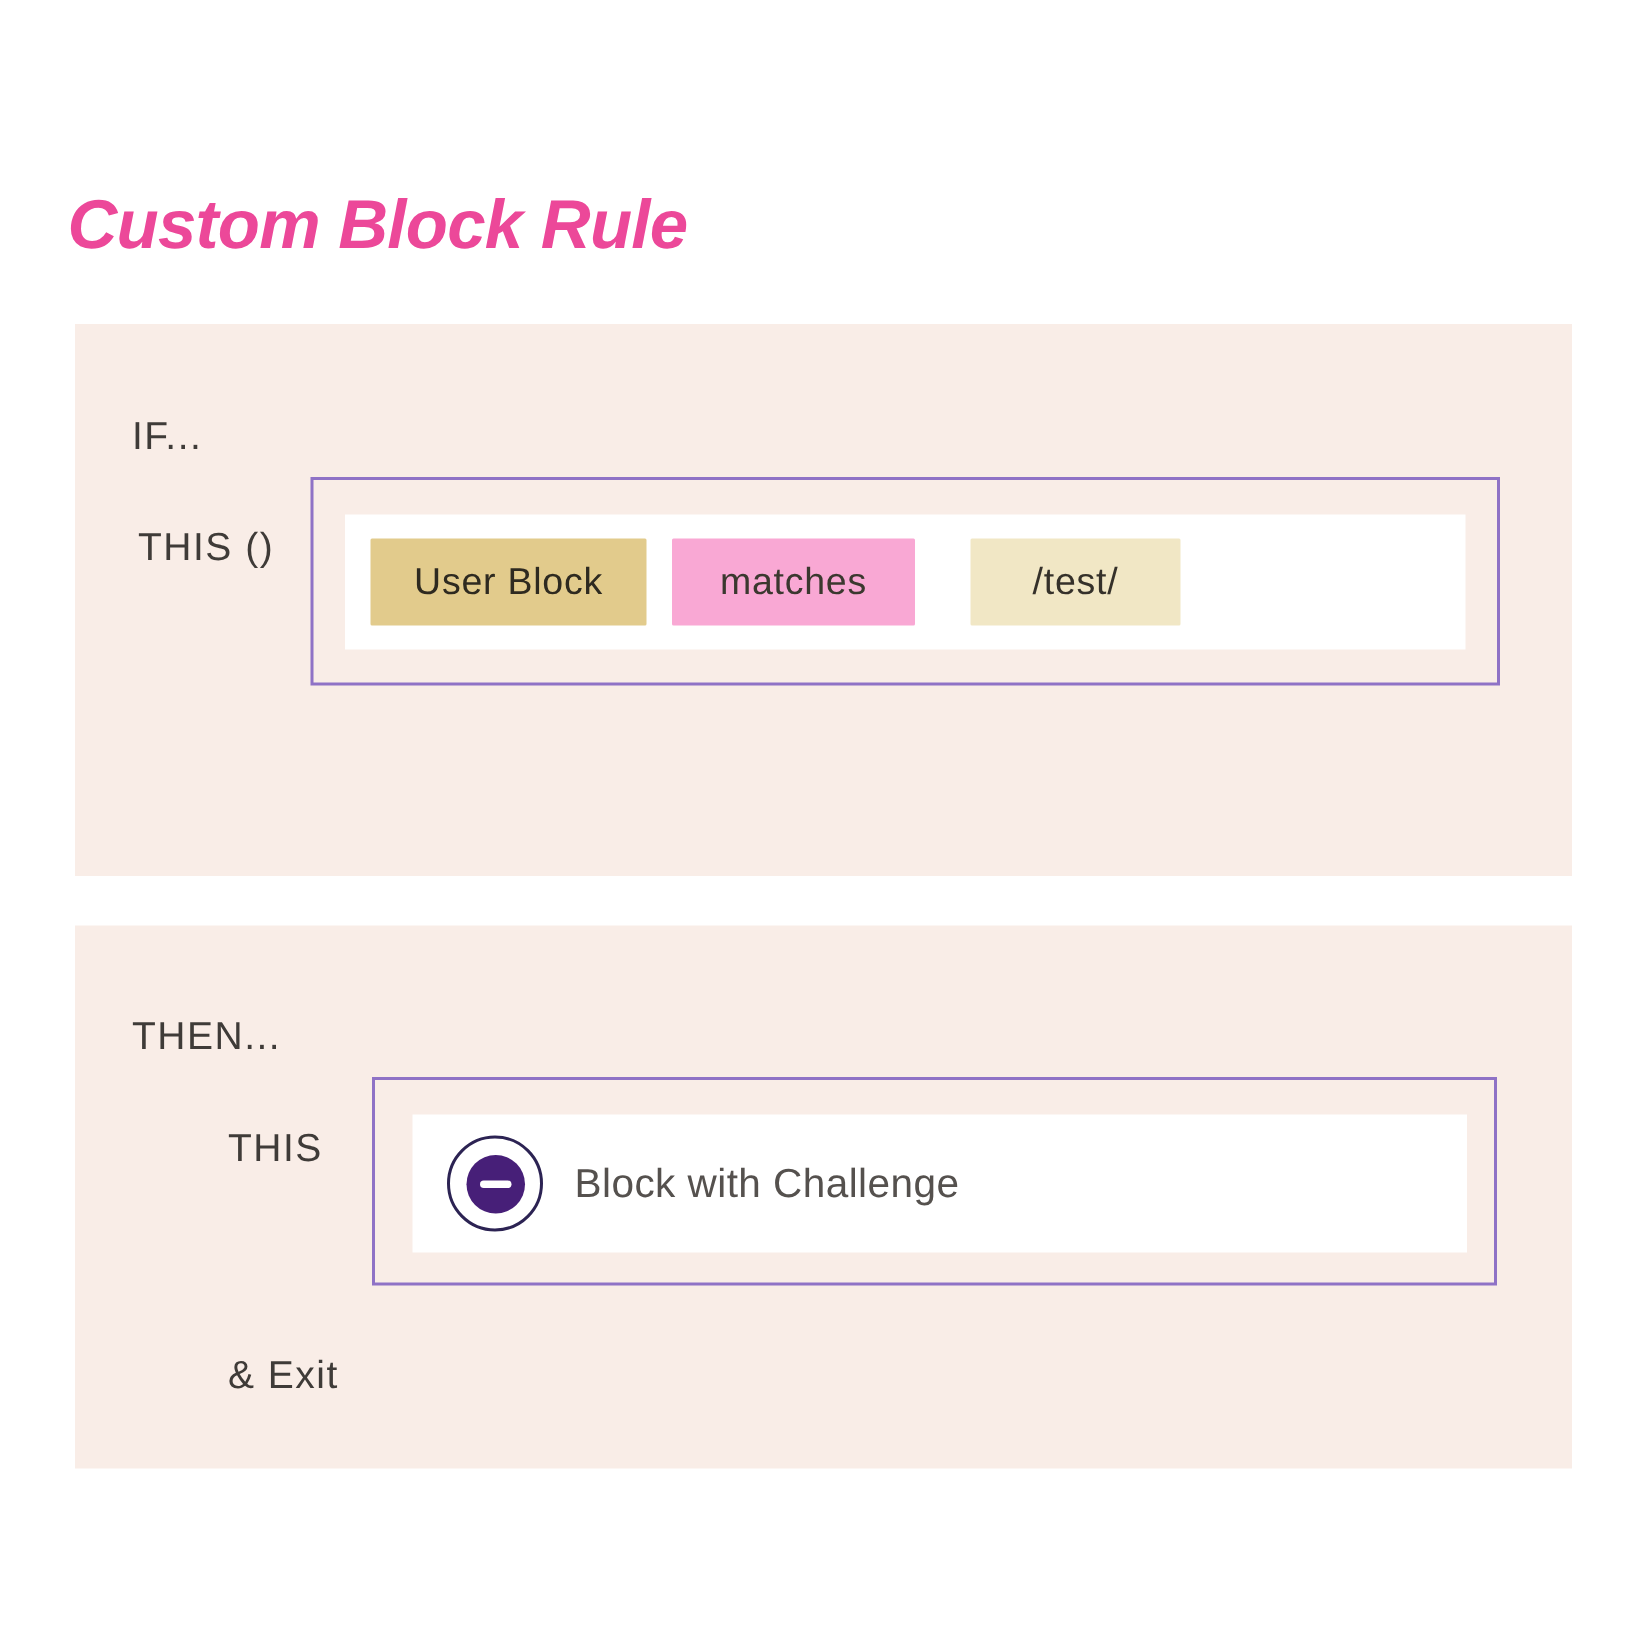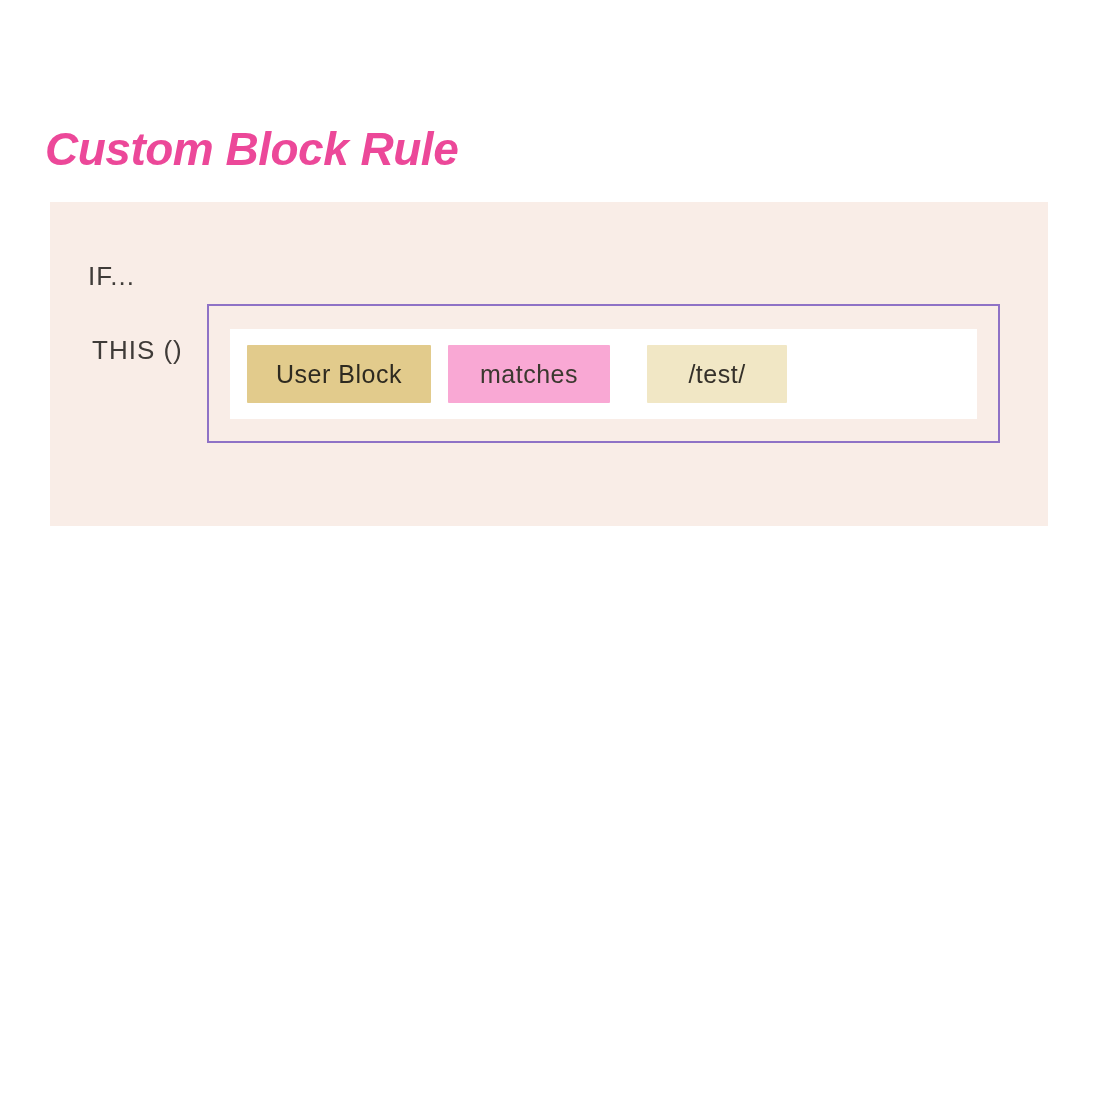--- a/index.html
+++ b/index.html
@@ -21,21 +21,21 @@
     letter-spacing: -0.5px;
     color: #ec4899;
     font-style: italic;
   }
   .panel {
     position: absolute;
     left: 50px;
     width: 998px;
     background: #f9ede7;
   }
-  .panel-if   { top: 202px; height: 324px; }
+  .panel-if   { top: 216px; height: 368px; }
   .panel-then { top: 617px; height: 362px; }
   .label {
     position: absolute;
     font-size: 26px;
     color: #3f3b38;
     letter-spacing: 1px;
     white-space: nowrap;
   }
   .if-label    { left: 38px;  top: 59px;  }
   .this-label  { left: 42px;  top: 133px; }
@@ -120,14 +120,31 @@
 
     <div class="rule-box rule-box-if">
       <div class="rule-inner rule-inner-if">
         <div class="chip chip-field">User Block</div>
         <div class="chip chip-operator">matches</div>
         <div class="chip chip-value">/test/</div>
       </div>
     </div>
   </section>
 
+  <section class="panel panel-then">
+    <div class="label then-label">THEN...</div>
+    <div class="label this2-label">THIS</div>
+
+    <div class="rule-box rule-box-then">
+      <div class="rule-inner rule-inner-then">
+        <span class="block-icon">
+          <span class="block-icon-core">
+            <span class="block-icon-bar"></span>
+          </span>
+        </span>
+        <span class="action-text">Block with Challenge</span>
+      </div>
+    </div>
+
+    <div class="label exit-label">&amp; Exit</div>
+  </section>
 
 </div>
 
 </body></html>

